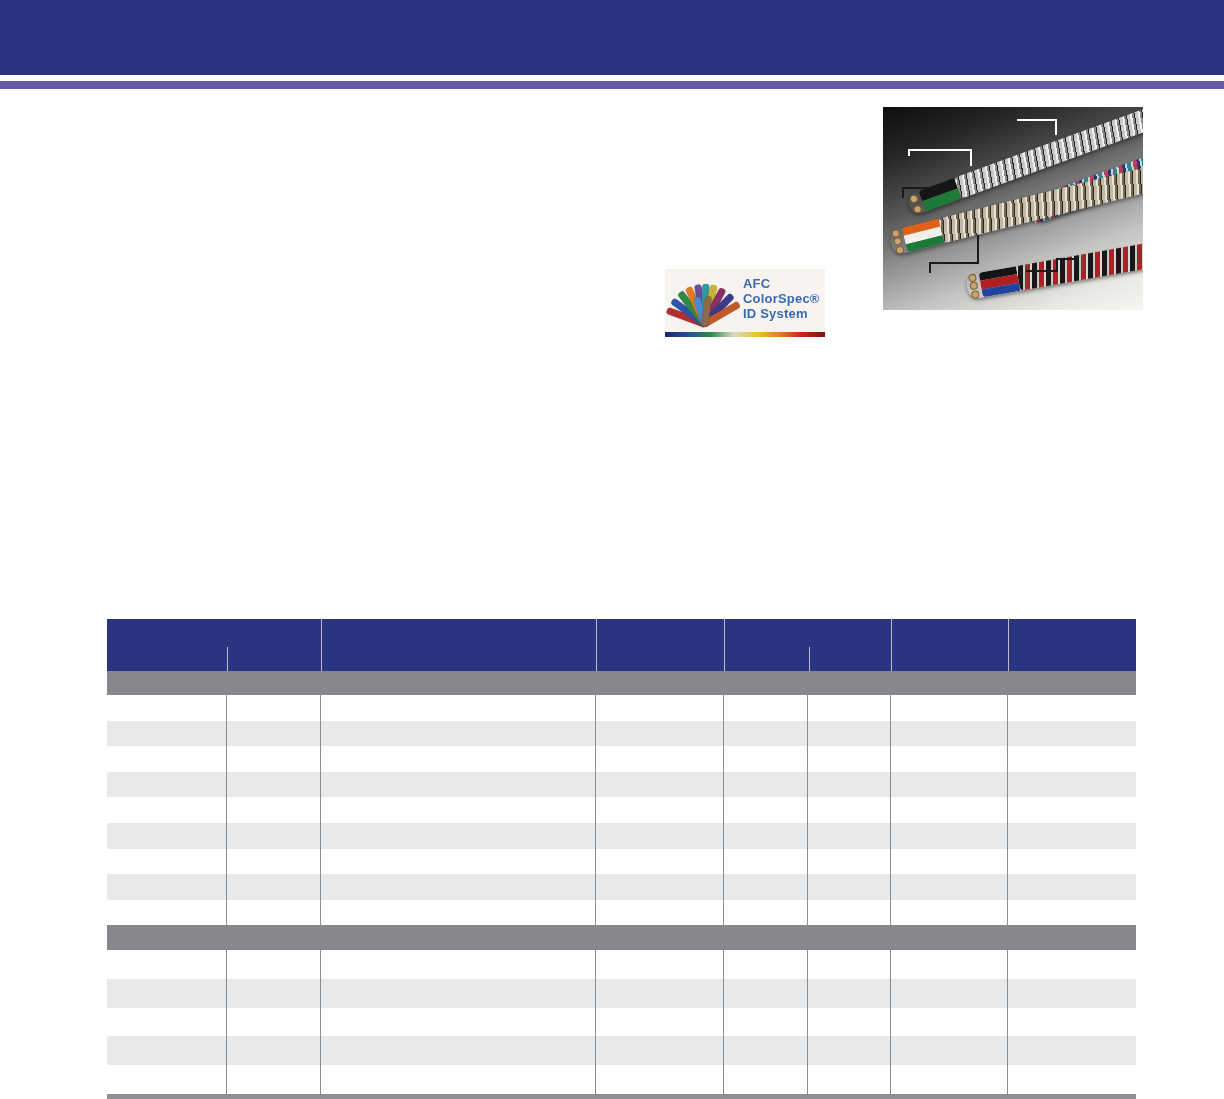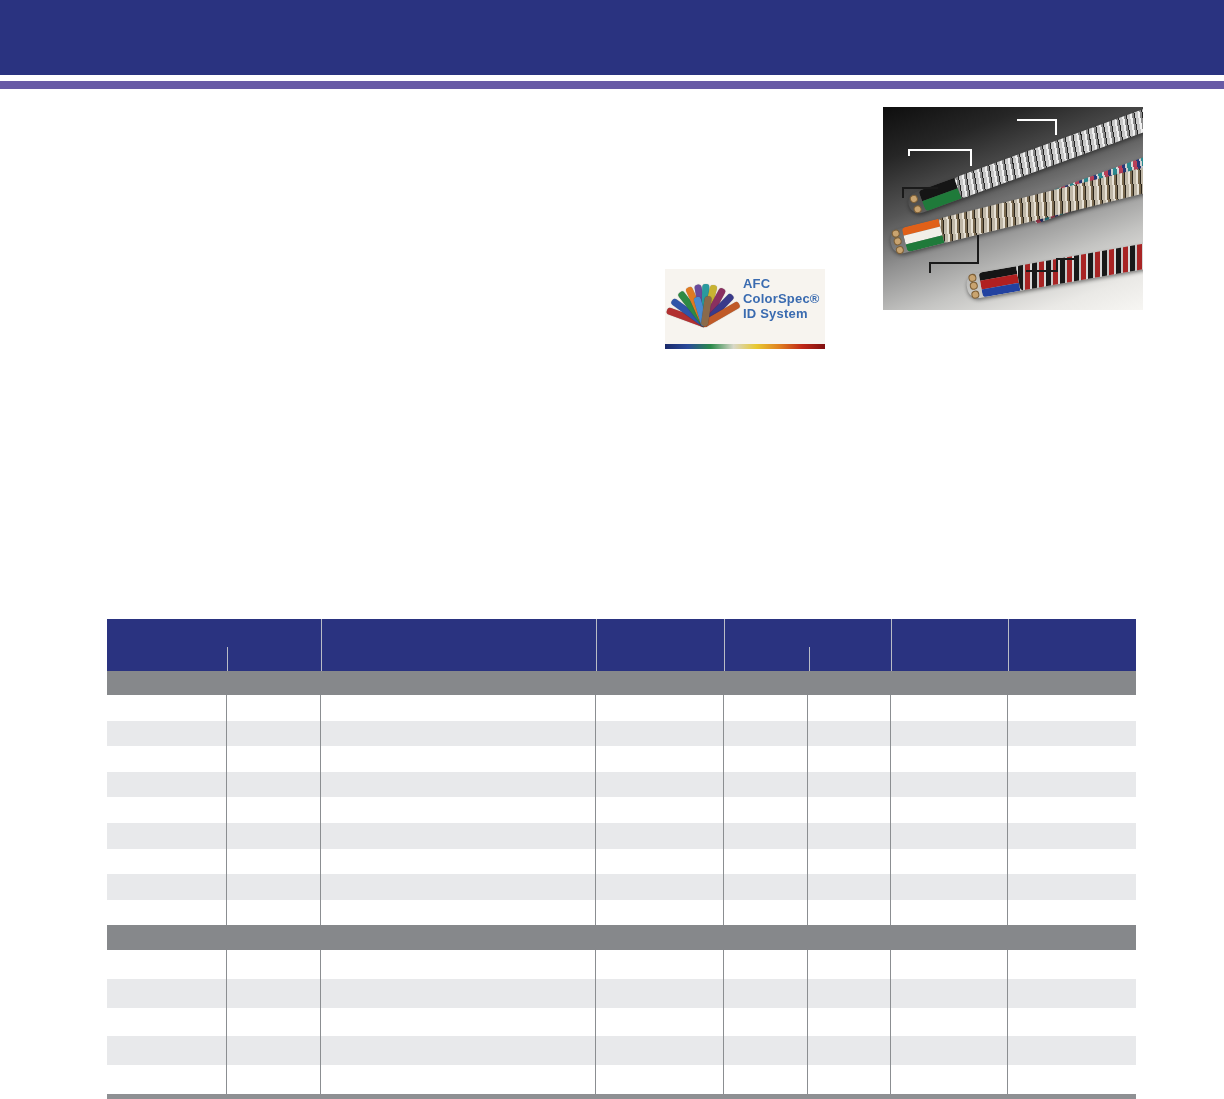--- a/index.html
+++ b/index.html
@@ -40,21 +40,21 @@
   .co3t { left:19px;  top:80px;  width:2px;  height:11px; }
   .co4v { left:94px;  top:128px; width:2px;  height:29px; }
   .co4h { left:46px;  top:155px; width:50px; height:2px; }
   .co4t { left:46px;  top:155px; width:2px;  height:11px; }
   .co5h { left:143px; top:163px; width:32px; height:2px; }
   .co5v { left:173px; top:151px; width:2px;  height:14px; }
   .co5h2{ left:173px; top:151px; width:20px; height:2px; }
   .co5t { left:191px; top:151px; width:2px;  height:10px; }
 
   
-  .logo { position:absolute; left:665px; top:269px; width:160px; height:80px; background:#f7f4ef; overflow:hidden; }
+  .logo { position:absolute; left:665px; top:269px; width:160px; height:68px; background:#f7f4ef; overflow:hidden; }
   .fan  { position:absolute; left:4px; top:4px; width:72px; height:56px; }
   .stick{ position:absolute; bottom:3px; left:32px; width:7px; height:42px; border-radius:3px; transform-origin:50% 95%; box-shadow:0 0 1px rgba(0,0,0,.4); }
   .s1{transform:rotate(-70deg);} .s2{transform:rotate(-54deg);} .s3{transform:rotate(-38deg);}
   .s4{transform:rotate(-24deg);} .s5{transform:rotate(-10deg);} .s6{transform:rotate(2deg);}
   .s7{transform:rotate(14deg);}  .s8{transform:rotate(28deg);}  .s9{transform:rotate(44deg);}
   .s10{transform:rotate(60deg);}
   .s11{transform:rotate(-16deg); height:30px;} .s12{transform:rotate(8deg); height:30px;}
   .logo-text { position:absolute; left:78px; top:7px; color:var(--logoblue,#3a6bb0); font-weight:bold;
                font-size:13px; line-height:15px; letter-spacing:.2px; }
   .rainbow { position:absolute; left:0; bottom:0; width:100%; height:5px; }

